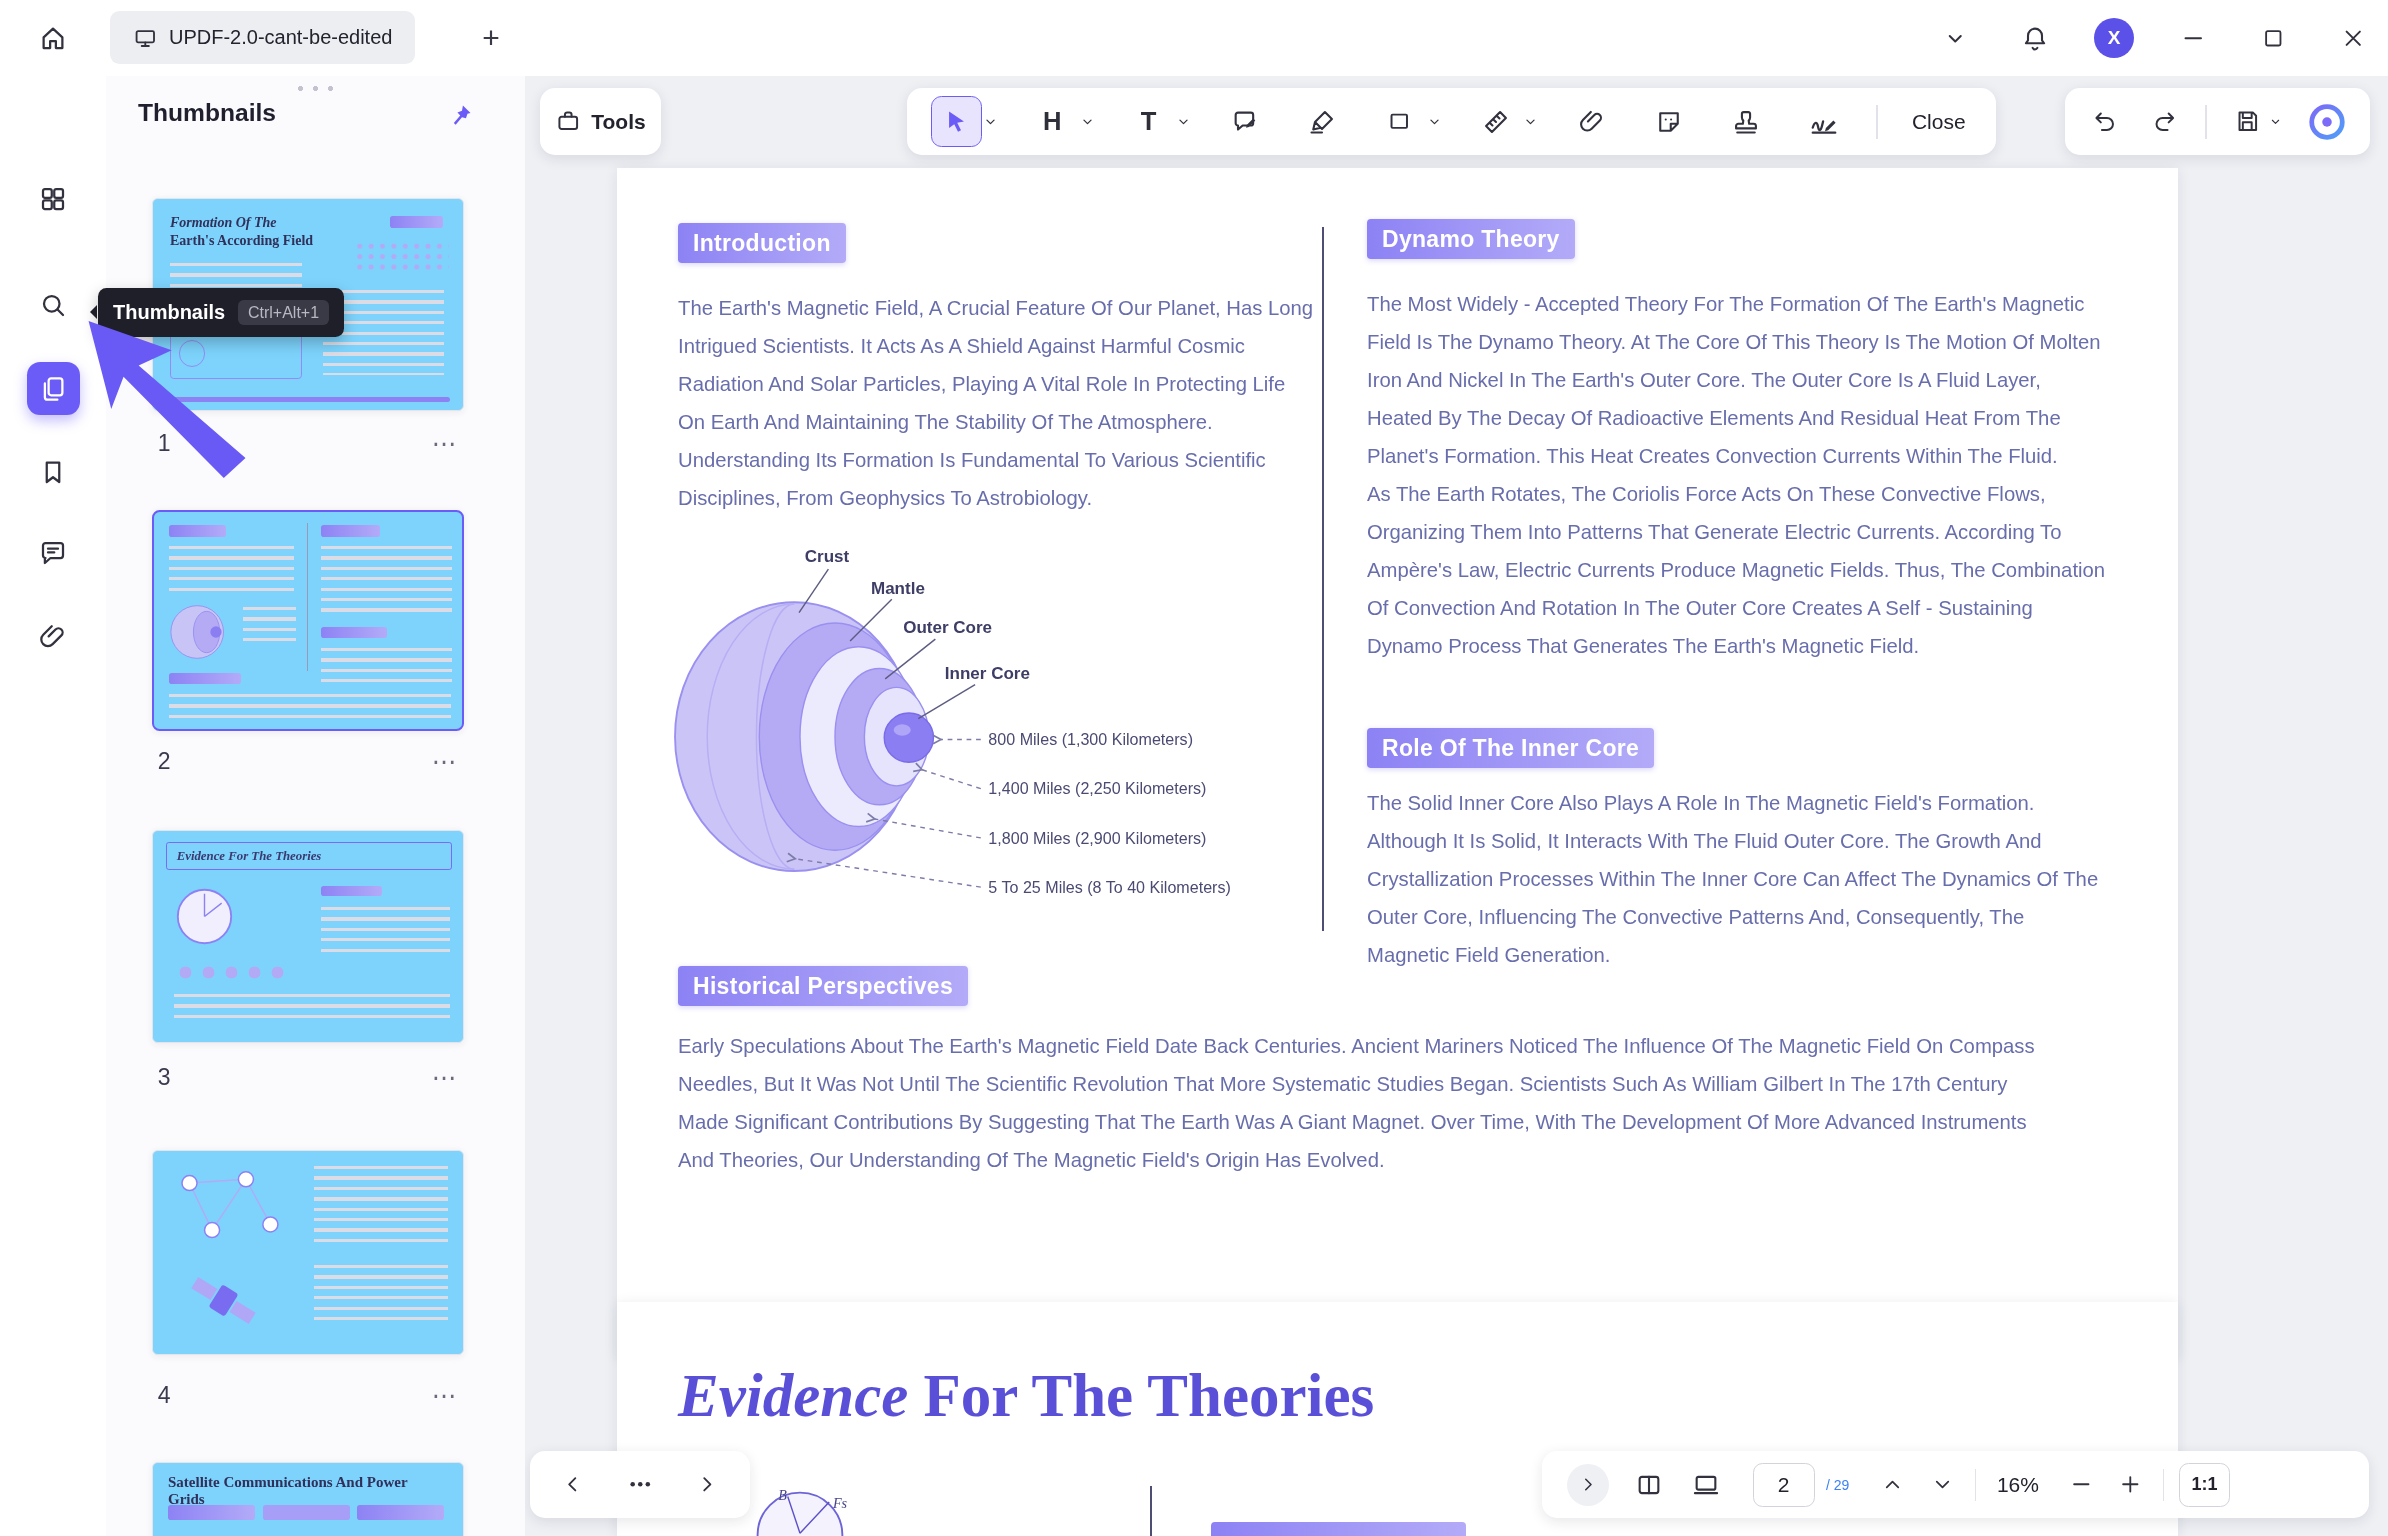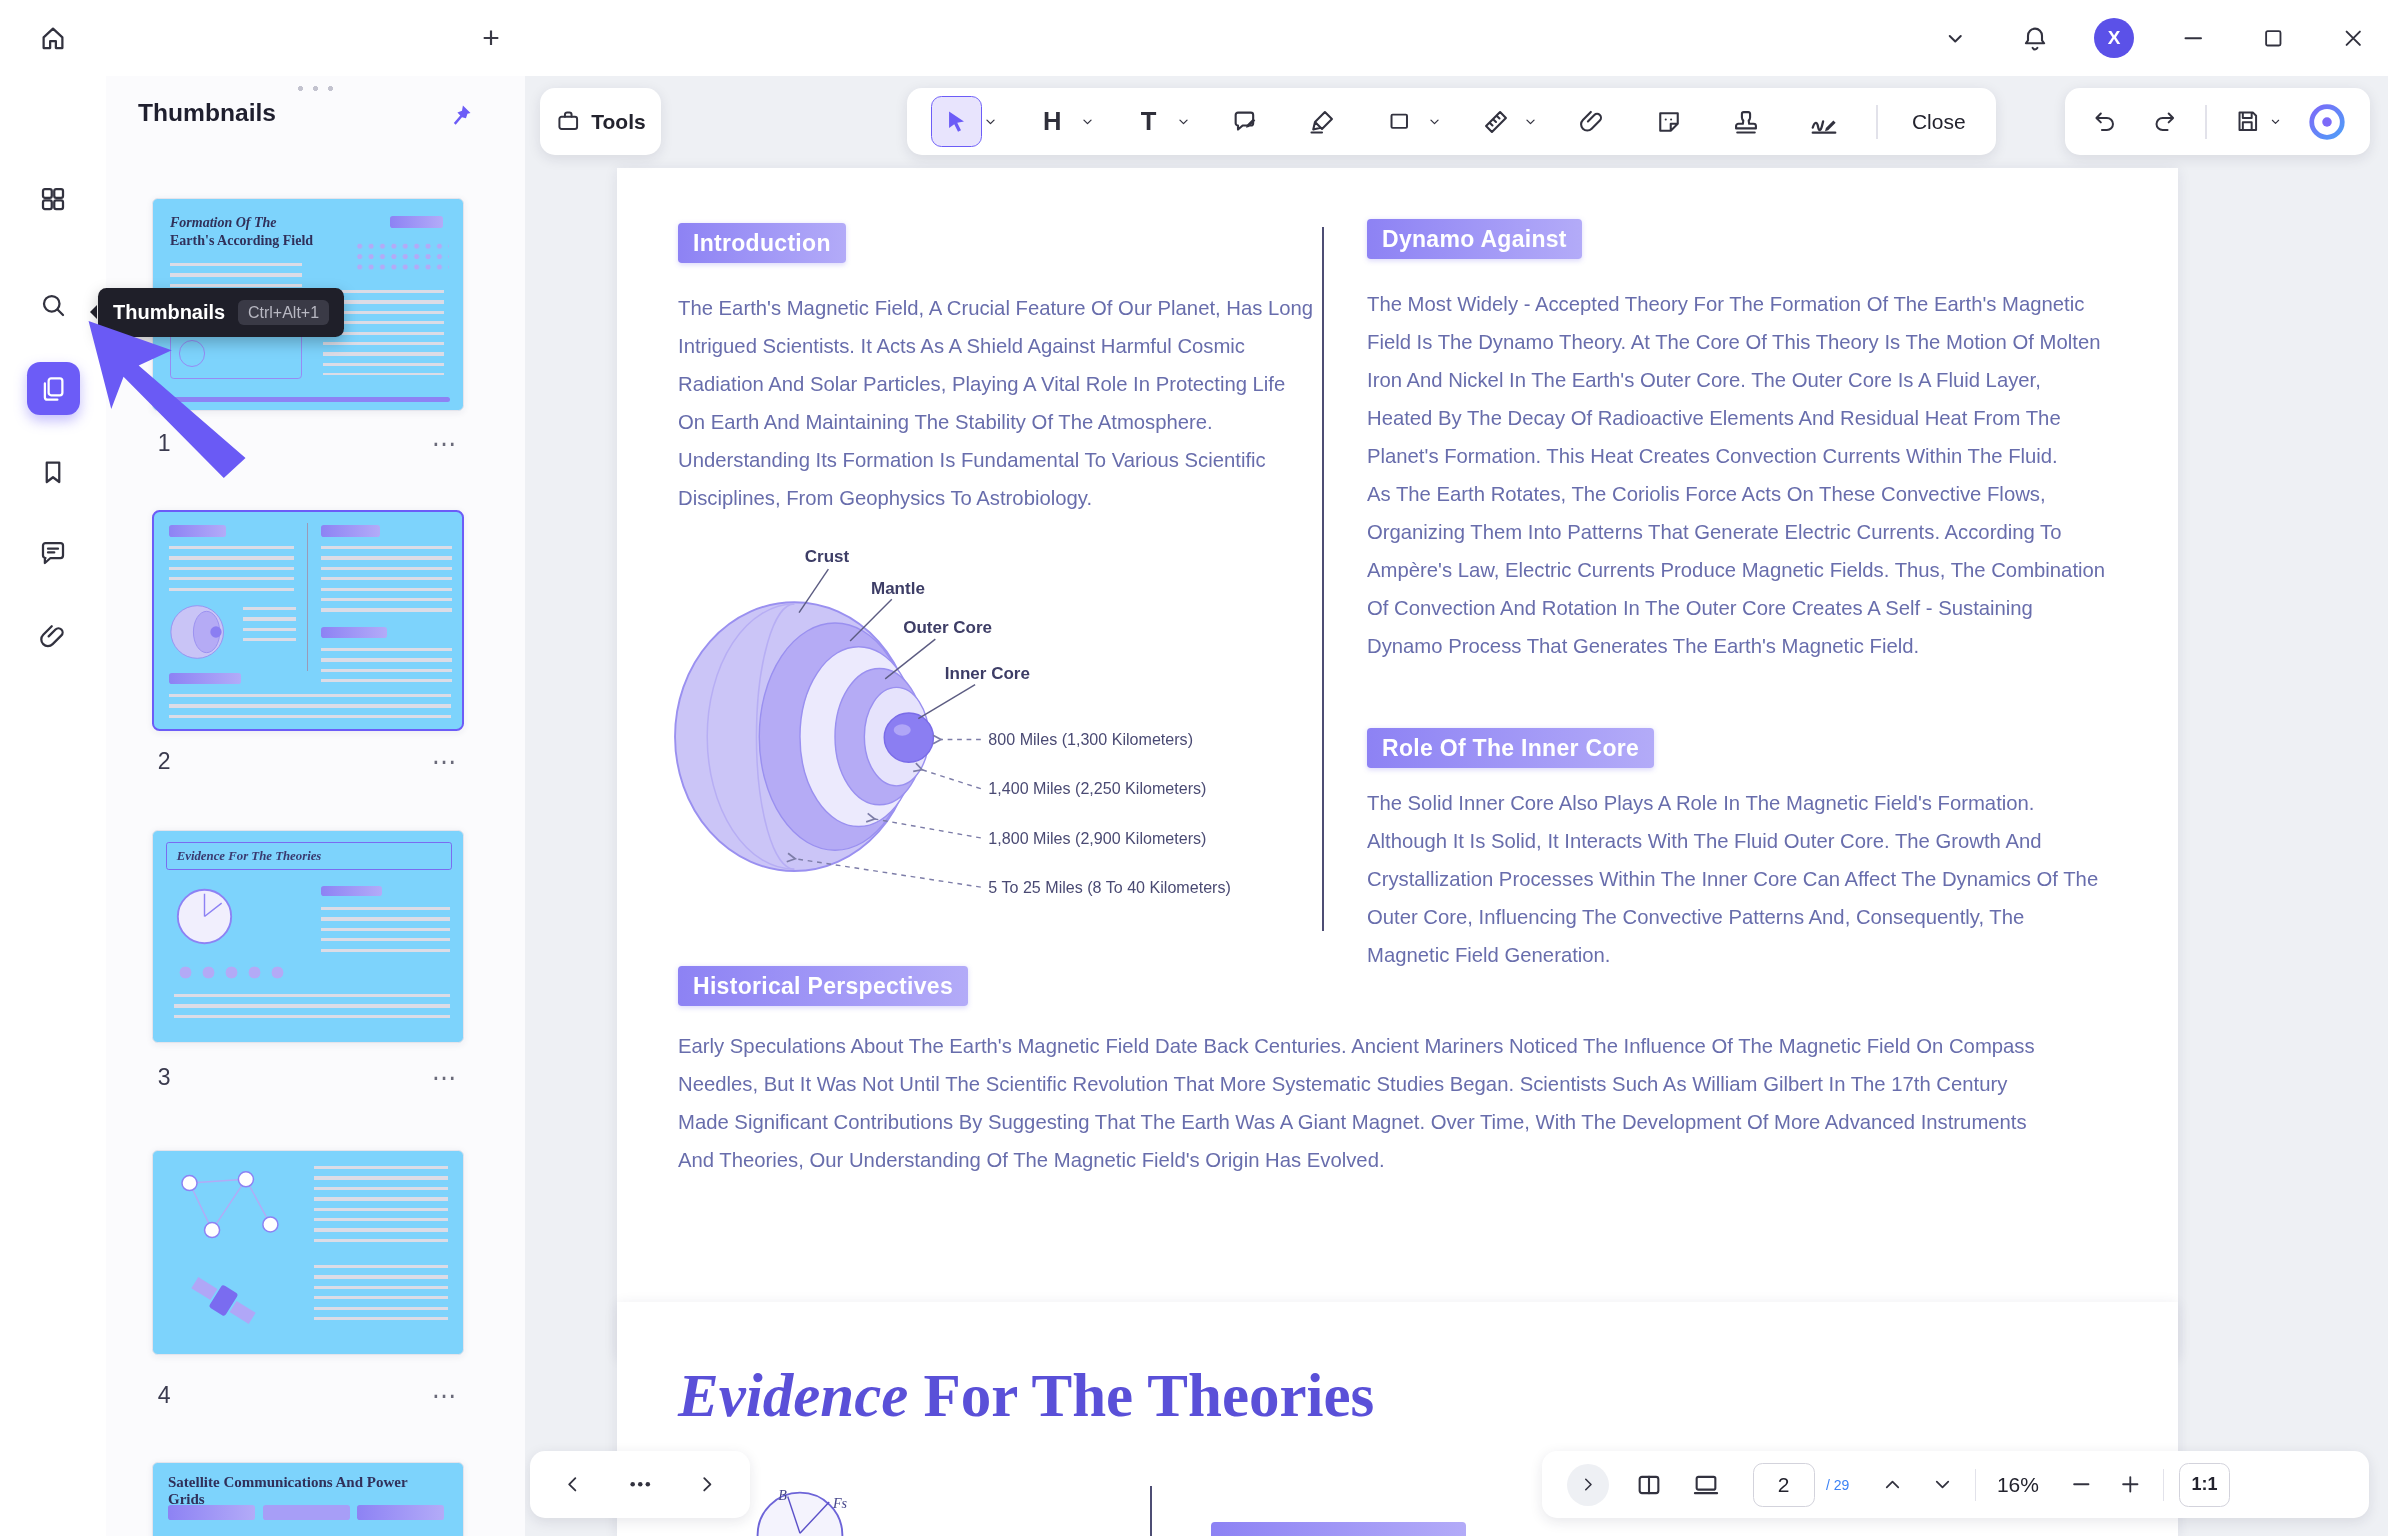--- a/index.html
+++ b/index.html
@@ -102,20 +102,27 @@
 </style>
 </head>
 <body>
 
 <header id="topbar">
   <button class="tb-btn" style="position:absolute;left:32px;top:17px">
     <svg class="ic" width="30" height="30" viewBox="0 0 24 24">
         <path d="M4.5 11.5 L12 4.5 l7.5 7 V20 h-5.2 v-5.5 h-4.6 V20 H4.5 Z"></path>
       </svg>
   </button>
+  <div id="doc-tab">
+    <svg class="ic" width="24.6" height="24.6" viewBox="0 0 24 24">
+        <rect x="3.5" y="5" width="17" height="11" rx="1.5"></rect>
+        <path d="M12 16 v3.5 M8.5 19.5 h7"></path>
+      </svg>
+    <span>UPDF-2.0-cant-be-edited</span>
+  </div>
   <button id="newtab">+</button>
   <div id="tb-right">
     <button class="tb-btn">
       <svg class="ic" width="26.5" height="26.5" viewBox="0 0 24 24">
           <polyline points="7,10 12,15 17,10"></polyline>
         </svg>
     </button>
     <button class="tb-btn">
       <svg class="ic" width="28" height="28" viewBox="0 0 24 24">
           <path d="M12 4 a6 6 0 0 1 6 6 v4 l1.8 2.5 H4.2 L6 14 v-4 a6 6 0 0 1 6-6 Z M10 20.5 a2.2 2.2 0 0 0 4 0"></path>
@@ -462,21 +469,21 @@
     <text class="dmeas" x="352" y="326">1,800 Miles (2,900 Kilometers)</text>
     <line class="dash" x1="344" y1="372" x2="148" y2="342" marker-end="url(#arr)"></line>
     <text class="dmeas" x="352" y="378">5 To 25 Miles (8 To 40 Kilometers)</text>
   </svg>
 
   <span class="badge" style="left:61px;top:798px">Historical Perspectives</span>
   <p class="doc" style="left:61px;top:859px;width:1382px">Early Speculations About The Earth's Magnetic Field Date Back Centuries. Ancient Mariners Noticed The Influence Of The Magnetic Field On Compass Needles, But It Was Not Until The Scientific Revolution That More Systematic Studies Began. Scientists Such As William Gilbert In The 17th Century Made Significant Contributions By Suggesting That The Earth Was A Giant Magnet. Over Time, With The Development Of More Advanced Instruments And Theories, Our Understanding Of The Magnetic Field's Origin Has Evolved.</p>
 
   <div class="vline" style="left:705px;top:59px;height:704px"></div>
 
-  <span class="badge" style="left:750px;top:51px">Dynamo Against</span>
+  <span class="badge" style="left:750px;top:51px">Dynamo Theory</span>
   <div style="position:absolute;left:750px;top:117px;width:740px">
     <p class="doc" style="position:static">The Most Widely - Accepted Theory For The Formation Of The Earth's Magnetic Field Is The Dynamo Theory. At The Core Of This Theory Is The Motion Of Molten Iron And Nickel In The Earth's Outer Core. The Outer Core Is A Fluid Layer, Heated By The Decay Of Radioactive Elements And Residual Heat From The Planet's Formation. This Heat Creates Convection Currents Within The Fluid.</p>
     <p class="doc" style="position:static">As The Earth Rotates, The Coriolis Force Acts On These Convective Flows, Organizing Them Into Patterns That Generate Electric Currents. According To Ampère's Law, Electric Currents Produce Magnetic Fields. Thus, The Combination Of Convection And Rotation In The Outer Core Creates A Self - Sustaining Dynamo Process That Generates The Earth's Magnetic Field.</p>
   </div>
 
   <span class="badge" style="left:750px;top:560px">Role Of The Inner Core</span>
   <p class="doc" style="left:750px;top:616px;width:740px">The Solid Inner Core Also Plays A Role In The Magnetic Field's Formation. Although It Is Solid, It Interacts With The Fluid Outer Core. The Growth And Crystallization Processes Within The Inner Core Can Affect The Dynamics Of The Outer Core, Influencing The Convective Patterns And, Consequently, The Magnetic Field Generation.</p>
 </section>
 
 <section class="page" id="page3">

